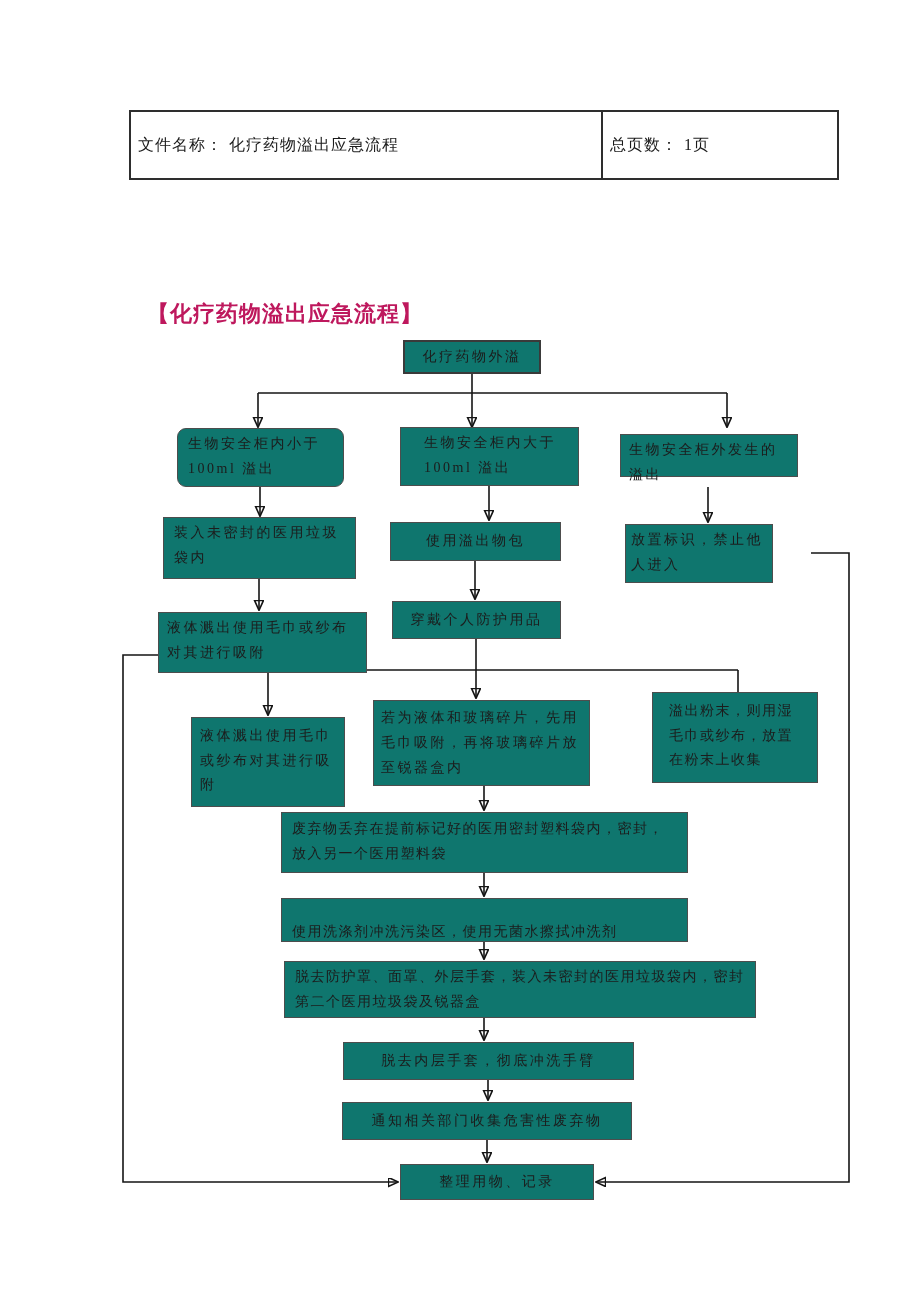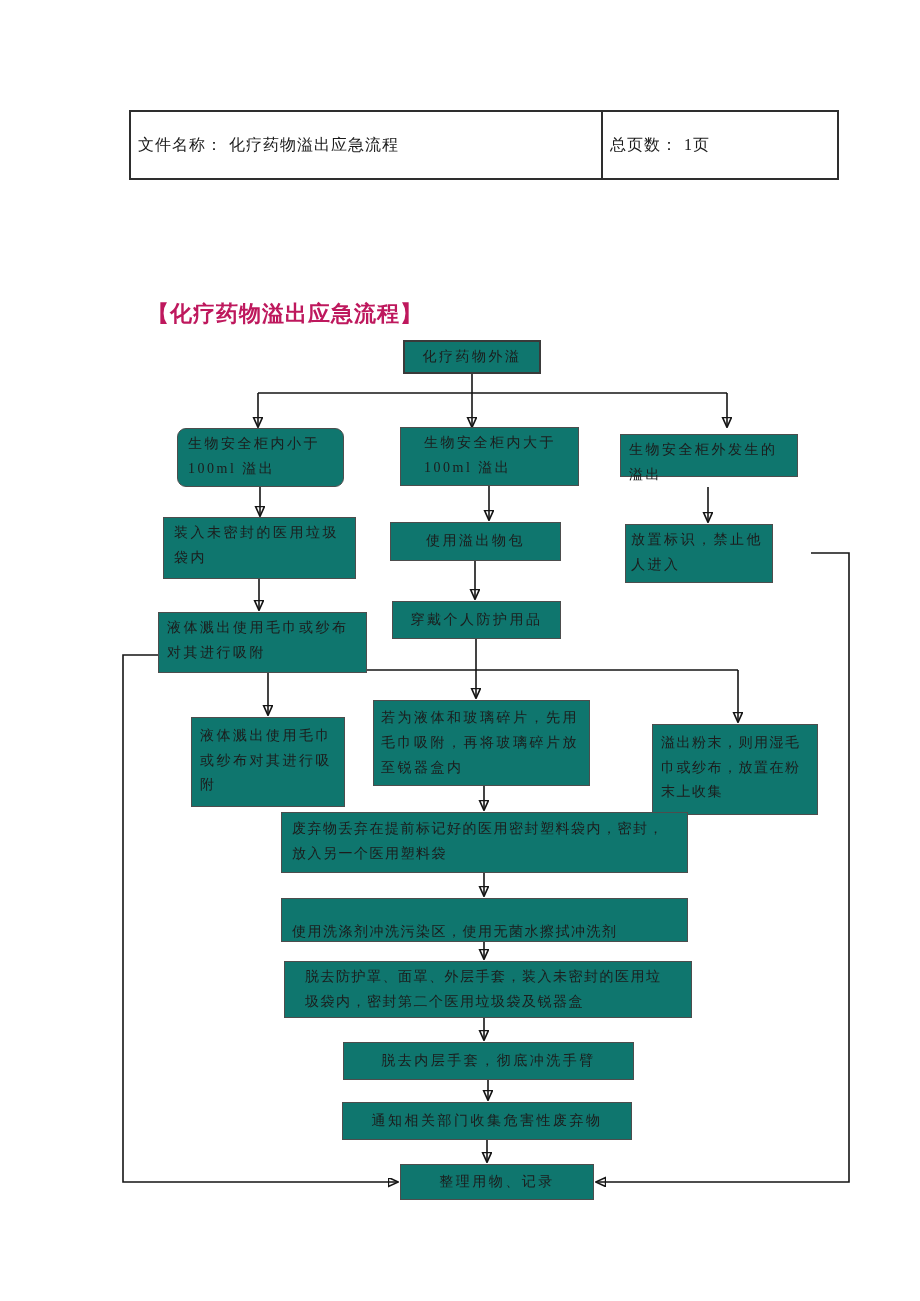--- a/index.html
+++ b/index.html
@@ -47,24 +47,24 @@
   .nB1 { left:177px; top:428px; width:167px; height:59px;border-radius:9px; }
   .nB2 { left:400px; top:427px; width:179px; height:59px;padding-left:23px; }
   .nB3 { left:620px; top:428px; width:178px; height:43px; padding:3px 8px;margin-top:6px; }
   .nC1 { left:163px; top:517px; width:193px; height:62px; }
   .nC2 { left:390px; top:522px; width:171px; height:39px; }
   .nC3 { left:625px; top:524px; width:148px; height:59px; padding:3px 5px; }
   .nD1 { left:158px; top:612px; width:209px; height:61px; padding:3px 8px; }
   .nD2 { left:392px; top:601px; width:169px; height:38px; }
   .nE1 { left:191px; top:717px; width:154px; height:90px; padding:6px 8px; }
   .nE2 { left:373px; top:700px; width:217px; height:86px; padding:4px 5px 4px 7px; line-height:1.8; }
-  .nE3 { left:652px; top:724px; width:166px; height:91px; padding:6px 8px; letter-spacing:1.5px; }
+  .nE3 { left:652px; top:692px; width:166px; height:91px; padding:6px 16px; letter-spacing:1.5px; }
   .nF  { left:281px; top:812px; width:407px; height:61px; letter-spacing:1.5px; padding:4px 10px; }
   .nG  { left:281px; top:898px; width:407px; height:38px; letter-spacing:1.5px; padding:21px 10px; }
-  .nH  { left:284px; top:961px; width:408px; height:57px; letter-spacing:1.5px; padding:3px 20px; }
+  .nH  { left:284px; top:961px; width:472px; height:57px; letter-spacing:1.5px; padding:3px 10px; }
   .nI  { left:343px; top:1042px; width:291px; height:38px; }
   .nJ  { left:342px; top:1102px; width:290px; height:38px; }
   .nK  { left:400px; top:1164px; width:194px; height:36px; }
 
   svg.wires { position:absolute; left:0; top:0; pointer-events:none; }
   svg.wires path { stroke:#151515; stroke-width:1.6; fill:none; }
 </style>
 </head>
 <body>
 

